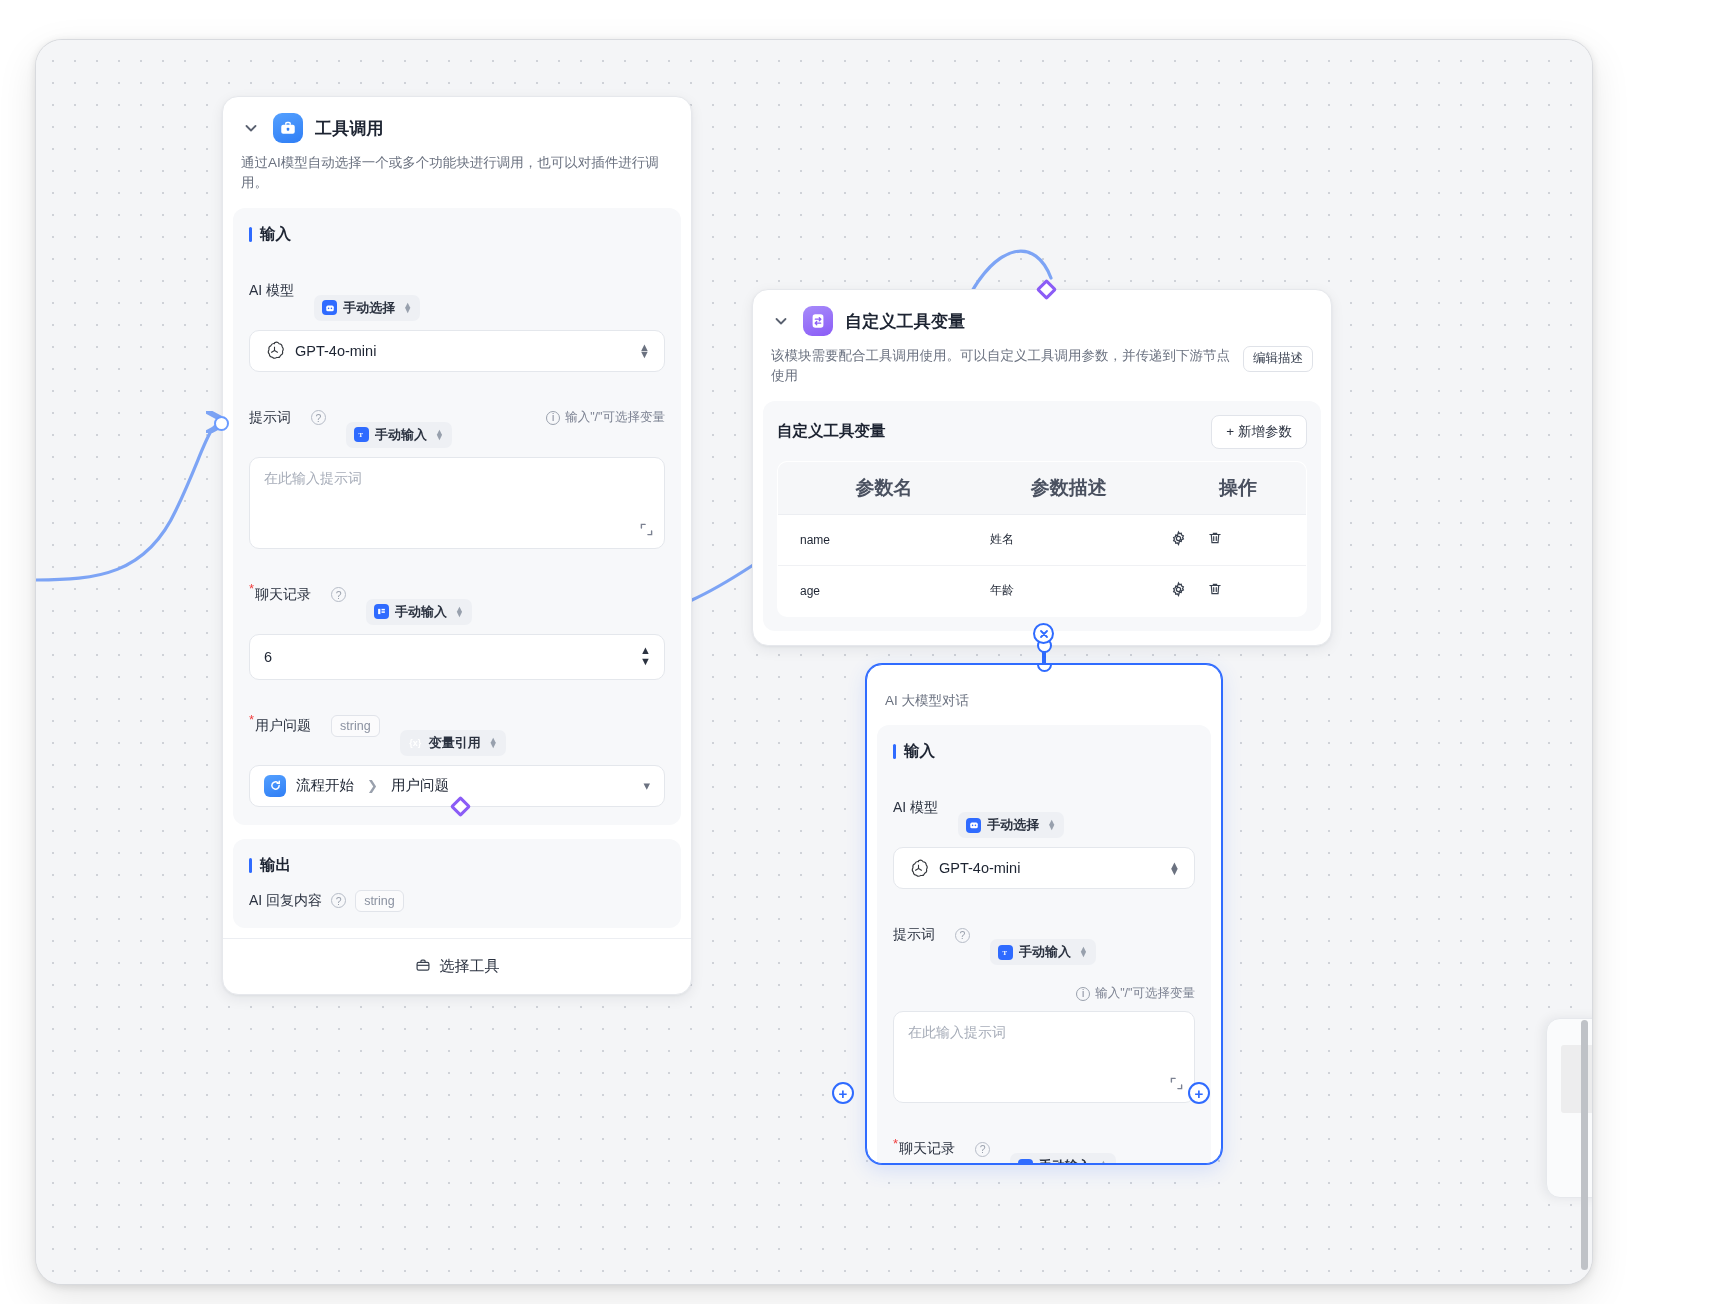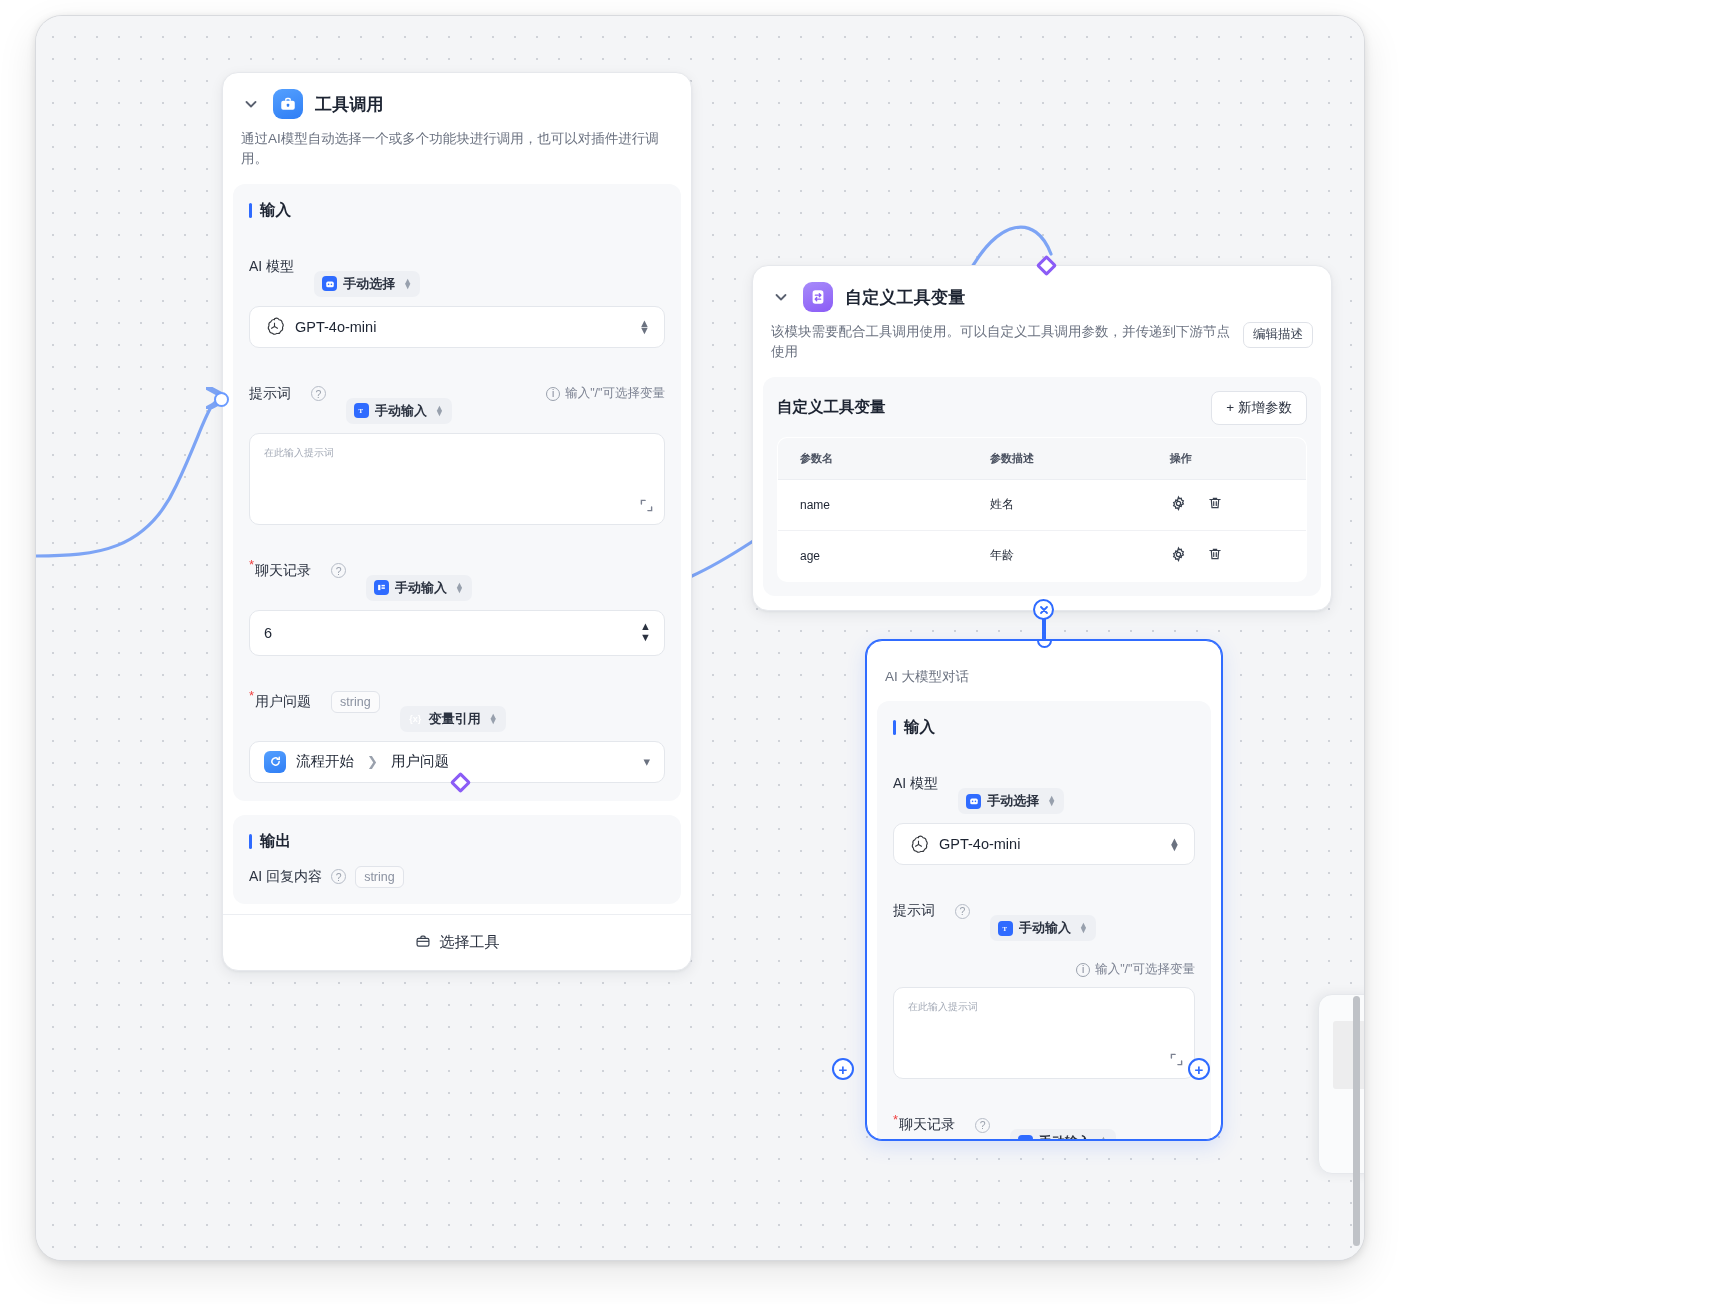--- a/index.html
+++ b/index.html
@@ -10,22 +10,22 @@
     overflow: hidden;
   }
   #root {
     position: relative;
     width: 1732px; height: 1304px;
     background: #ffffff;
   }
   
   .shell {
     position: absolute;
-    left: 36px; top: 16px;
-    width: 1328px; height: 1244px;
+    left: 36px; top: 40px;
+    width: 1556px; height: 1244px;
     border-radius: 26px;
     background: #f4f5f7;
     box-shadow: 0 0 0 1px #d8dade, 0 2px 10px rgba(0,0,0,.14), 0 14px 40px rgba(0,0,0,.10);
     overflow: hidden;
   }
   .canvas {
     position: absolute; inset: 0;
     background-color: #f4f5f7;
     background-image: radial-gradient(circle, #cfd2d8 1.1px, transparent 1.2px);
     background-size: 22px 22px;
@@ -114,21 +114,21 @@
     position: relative; cursor: pointer;
   }
   .control .left { display:flex; align-items:center; gap:10px; }
   .caret-ud { position:absolute; right:14px; display:flex;flex-direction:column;line-height:.6;color:#6b7280;font-size:11px;}
   .caret-dn { position:absolute; right:14px; color:#6b7280; font-size:13px; }
   .spin { position:absolute; right:13px; display:flex; flex-direction:column; gap:3px; color:#2b3240;}
   .spin span { font-size:11px; line-height:.7; }
 
   .textarea {
     margin-top:9px;background:#fff;border:1px solid #e4e7ec;border-radius:10px;
-    height:92px;position:relative;padding:12px 14px;font-size:10px;color:#a6acb8;cursor:text;
+    height:92px;position:relative;padding:12px 14px;font-size:14px;color:#a6acb8;cursor:text;
   }
   .expand-ic { position:absolute;right:11px;bottom:9px;color:#7b8191;font-size:12px; cursor:pointer;}
 
   
   .oai { width:21px;height:21px;flex:0 0 auto;}
   .flowico { width:22px;height:22px;border-radius:6px;background:linear-gradient(160deg,#54a0ff,#2f7ef5);
              display:flex;align-items:center;justify-content:center;flex:0 0 auto;}
   .bcsep { color:#9aa1ad; font-size:13px; margin:0 3px; }
 
   
@@ -142,21 +142,21 @@
 
   
   .panel {
     margin:14px 10px 14px 10px;background:#f7f8fa;border-radius:12px;padding:14px 14px 14px 14px;
   }
   .panel-head { display:flex;align-items:center;justify-content:space-between;margin-bottom:12px;}
   .panel-title { font-size:15.5px;font-weight:700;color:#1d2432;}
   .btn-add { font-size:13.5px;color:#2b3240;background:#fff;border:1px solid #e1e4ea;border-radius:8px;
              padding:7px 14px;cursor:pointer;display:flex;align-items:center;gap:5px;}
   table.vars { width:100%;border-collapse:collapse;background:#fff;border:1px solid #e8eaee;border-radius:10px;overflow:hidden;}
-  table.vars th { background:#f6f7f9;text-align:left;font-size:11px;color:#4a5160;font-weight:600;
+  table.vars th { background:#f6f7f9;text-align:center;font-size:19px;color:#4a5160;font-weight:600;
                   padding:13px 0 13px 22px; border-bottom:1px solid #eceef2;}
   table.vars td { font-size:12px;color:#1d2432;padding:15px 0 15px 22px;border-bottom:1px solid #f0f1f4;}
   table.vars tr:last-child td { border-bottom:none; }
   .col-a{width:36%;} .col-b{width:34%;} .col-c{width:30%;}
   .ops { display:flex;align-items:center;gap:20px;color:#39414f; }
   .ops svg { cursor:pointer; }
 
   
   .handle {
     position:absolute;width:15px;height:15px;border-radius:50%;background:#fff;border:2.6px solid #6b9bff;

